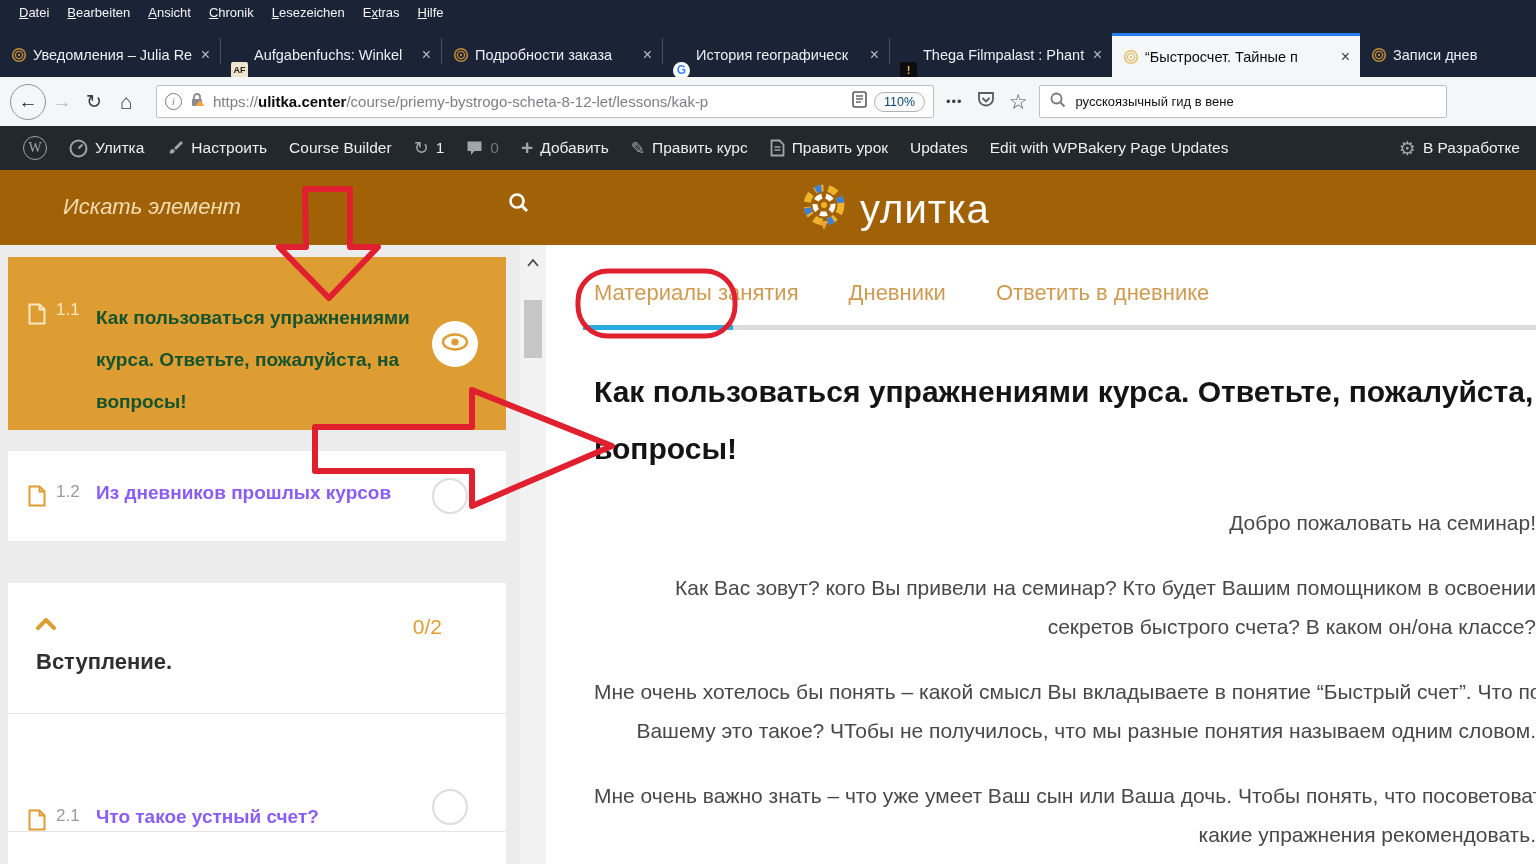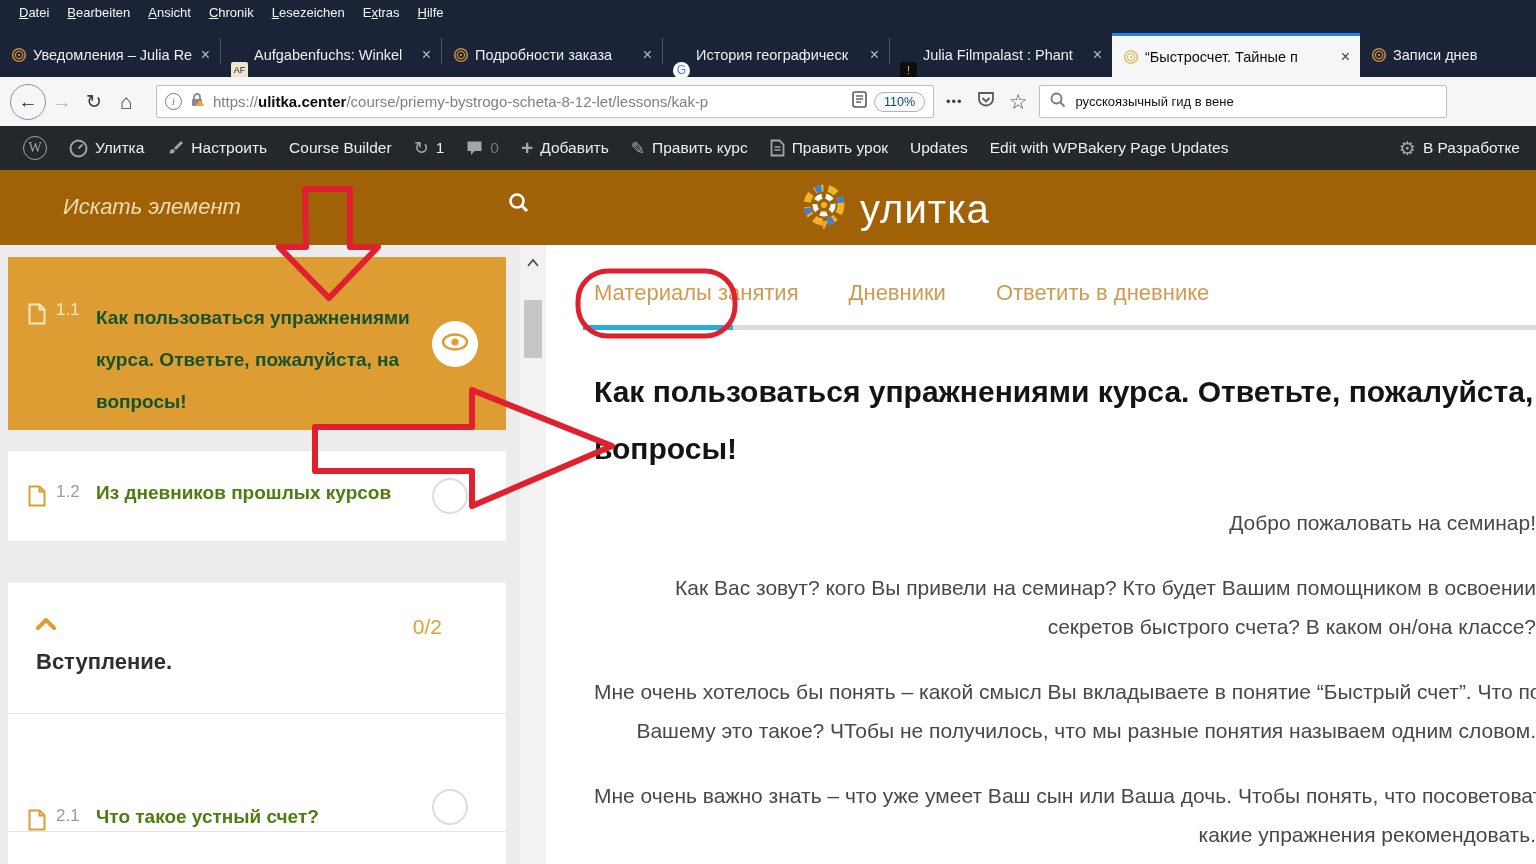--- a/index.html
+++ b/index.html
@@ -15,21 +15,21 @@
           display:flex;align-items:flex-end;}
   .tab{height:44px;display:flex;align-items:center;padding:0 8px 0 10px;box-sizing:border-box;
        color:#eceef3;font-size:14.5px;position:relative;overflow:hidden;}
   .tab .tab-title{flex:1;white-space:nowrap;overflow:hidden;margin:0 6px;}
   .tab.active{background:#f5f6f7;color:#0c0c0d;border-top:3px solid #267ff4;}
   .tab-sep{width:1px;height:26px;background:#46506a;align-self:center;margin-bottom:0;}
   .tab-close{font-size:16px;color:#b8bcc8;padding:0 2px;}
   .tab.active .tab-close{color:#3e3e42;}
   .fav{width:17px;height:17px;flex:0 0 17px;display:flex;align-items:center;justify-content:center;}
   .fav-sq{width:17px;height:17px;border-radius:2px;display:flex;align-items:center;justify-content:center;
-          font-size:9px;font-weight:normal;margin-top:30px;}
+          font-size:9px;font-weight:bold;margin-top:30px;}
   .fav-af{background:#efe4cd;color:#222;}
   .fav-g{background:#fff;border-radius:50%;color:#4285F4;font-size:12px;}
   .fav-thega{background:#0d0d10;color:#f4b33c;font-size:11px;}
   
   .navbar{position:absolute;top:77px;left:0;right:0;height:49px;background:#f5f6f7;
           border-bottom:1px solid #ccccd2;display:flex;align-items:center;}
   .nav-btn{font-size:19px;color:#39393d;width:32px;text-align:center;}
   .nav-back{width:34px;height:34px;border:1px solid #8f8f9d;border-radius:50%;display:flex;
             align-items:center;justify-content:center;margin-left:10px;font-size:19px;color:#202023;}
   .nav-fwd{color:#b6b6bd;}
@@ -70,21 +70,21 @@
   .logo-text{color:#fff;font-size:40px;letter-spacing:1px;}
   
   .content{position:absolute;top:245px;left:0;right:0;bottom:0;background:#fff;}
   .sidebar{position:absolute;left:0;top:0;bottom:0;width:520px;background:#ececec;}
   .card{position:absolute;left:8px;width:498px;background:#fff;}
   .card-active{top:12px;height:173px;background:#dd9d33;}
   .row-item{display:flex;align-items:flex-start;}
   .doc-ico{margin:6px 10px 0 20px;flex:0 0 18px;}
   .num{width:40px;font-size:17px;color:#9b9b9b;padding-top:3px;}
   .card-active .num{color:#f6e7c5;}
-  .item-title{font-size:19px;font-weight:bold;color:#4d7c0f;line-height:42px;width:345px;}
+  .item-title{font-size:19px;font-weight:bold;color:#8b5cf6;line-height:42px;width:345px;}
   .card-active .item-title{color:#14532d;}
   .eye-badge{position:absolute;right:28px;top:64px;width:46px;height:46px;border-radius:50%;
              background:#fff;display:flex;align-items:center;justify-content:center;}
   .prog-circle{position:absolute;right:38px;width:36px;height:36px;border-radius:50%;
                border:2px solid #ddd;background:#fff;box-sizing:border-box;}
   .card-l2{top:206px;height:90px;}
   .card-l2 .row-item{padding-top:28px;}
   .card-sec{top:338px;bottom:0;}
   .sec-chevron{position:absolute;left:28px;top:34px;color:#dd9d33;}
   .sec-progress{position:absolute;right:64px;top:32px;color:#dd9d33;font-size:21px;}
@@ -156,21 +156,21 @@
     </div>
       <div class="tab-sep"></div>
     <div class="tab" style="width:226px">
       <span class="fav fav-sq fav-g">G</span>
       <span class="tab-title">История географическ</span>
       <span class="tab-close">×</span>
     </div>
       <div class="tab-sep"></div>
     <div class="tab" style="width:222px">
       <span class="fav fav-sq fav-thega">!</span>
-      <span class="tab-title">Julia Filmpalast : Phant</span>
+      <span class="tab-title">Thega Filmpalast : Phant</span>
       <span class="tab-close">×</span>
     </div>
     <div class="tab active" style="width:248px">
       <span class="fav">
         <svg width="16" height="16">
             <circle cx="8" cy="8" r="6.3" fill="none" stroke="#e2c170" stroke-width="1.6"></circle>
             <circle cx="8" cy="8" r="3.6" fill="none" stroke="#e2c170" stroke-width="1.4"></circle>
             <circle cx="8" cy="8" r="1.2" fill="#e2c170"></circle>
           </svg>
         </span>

